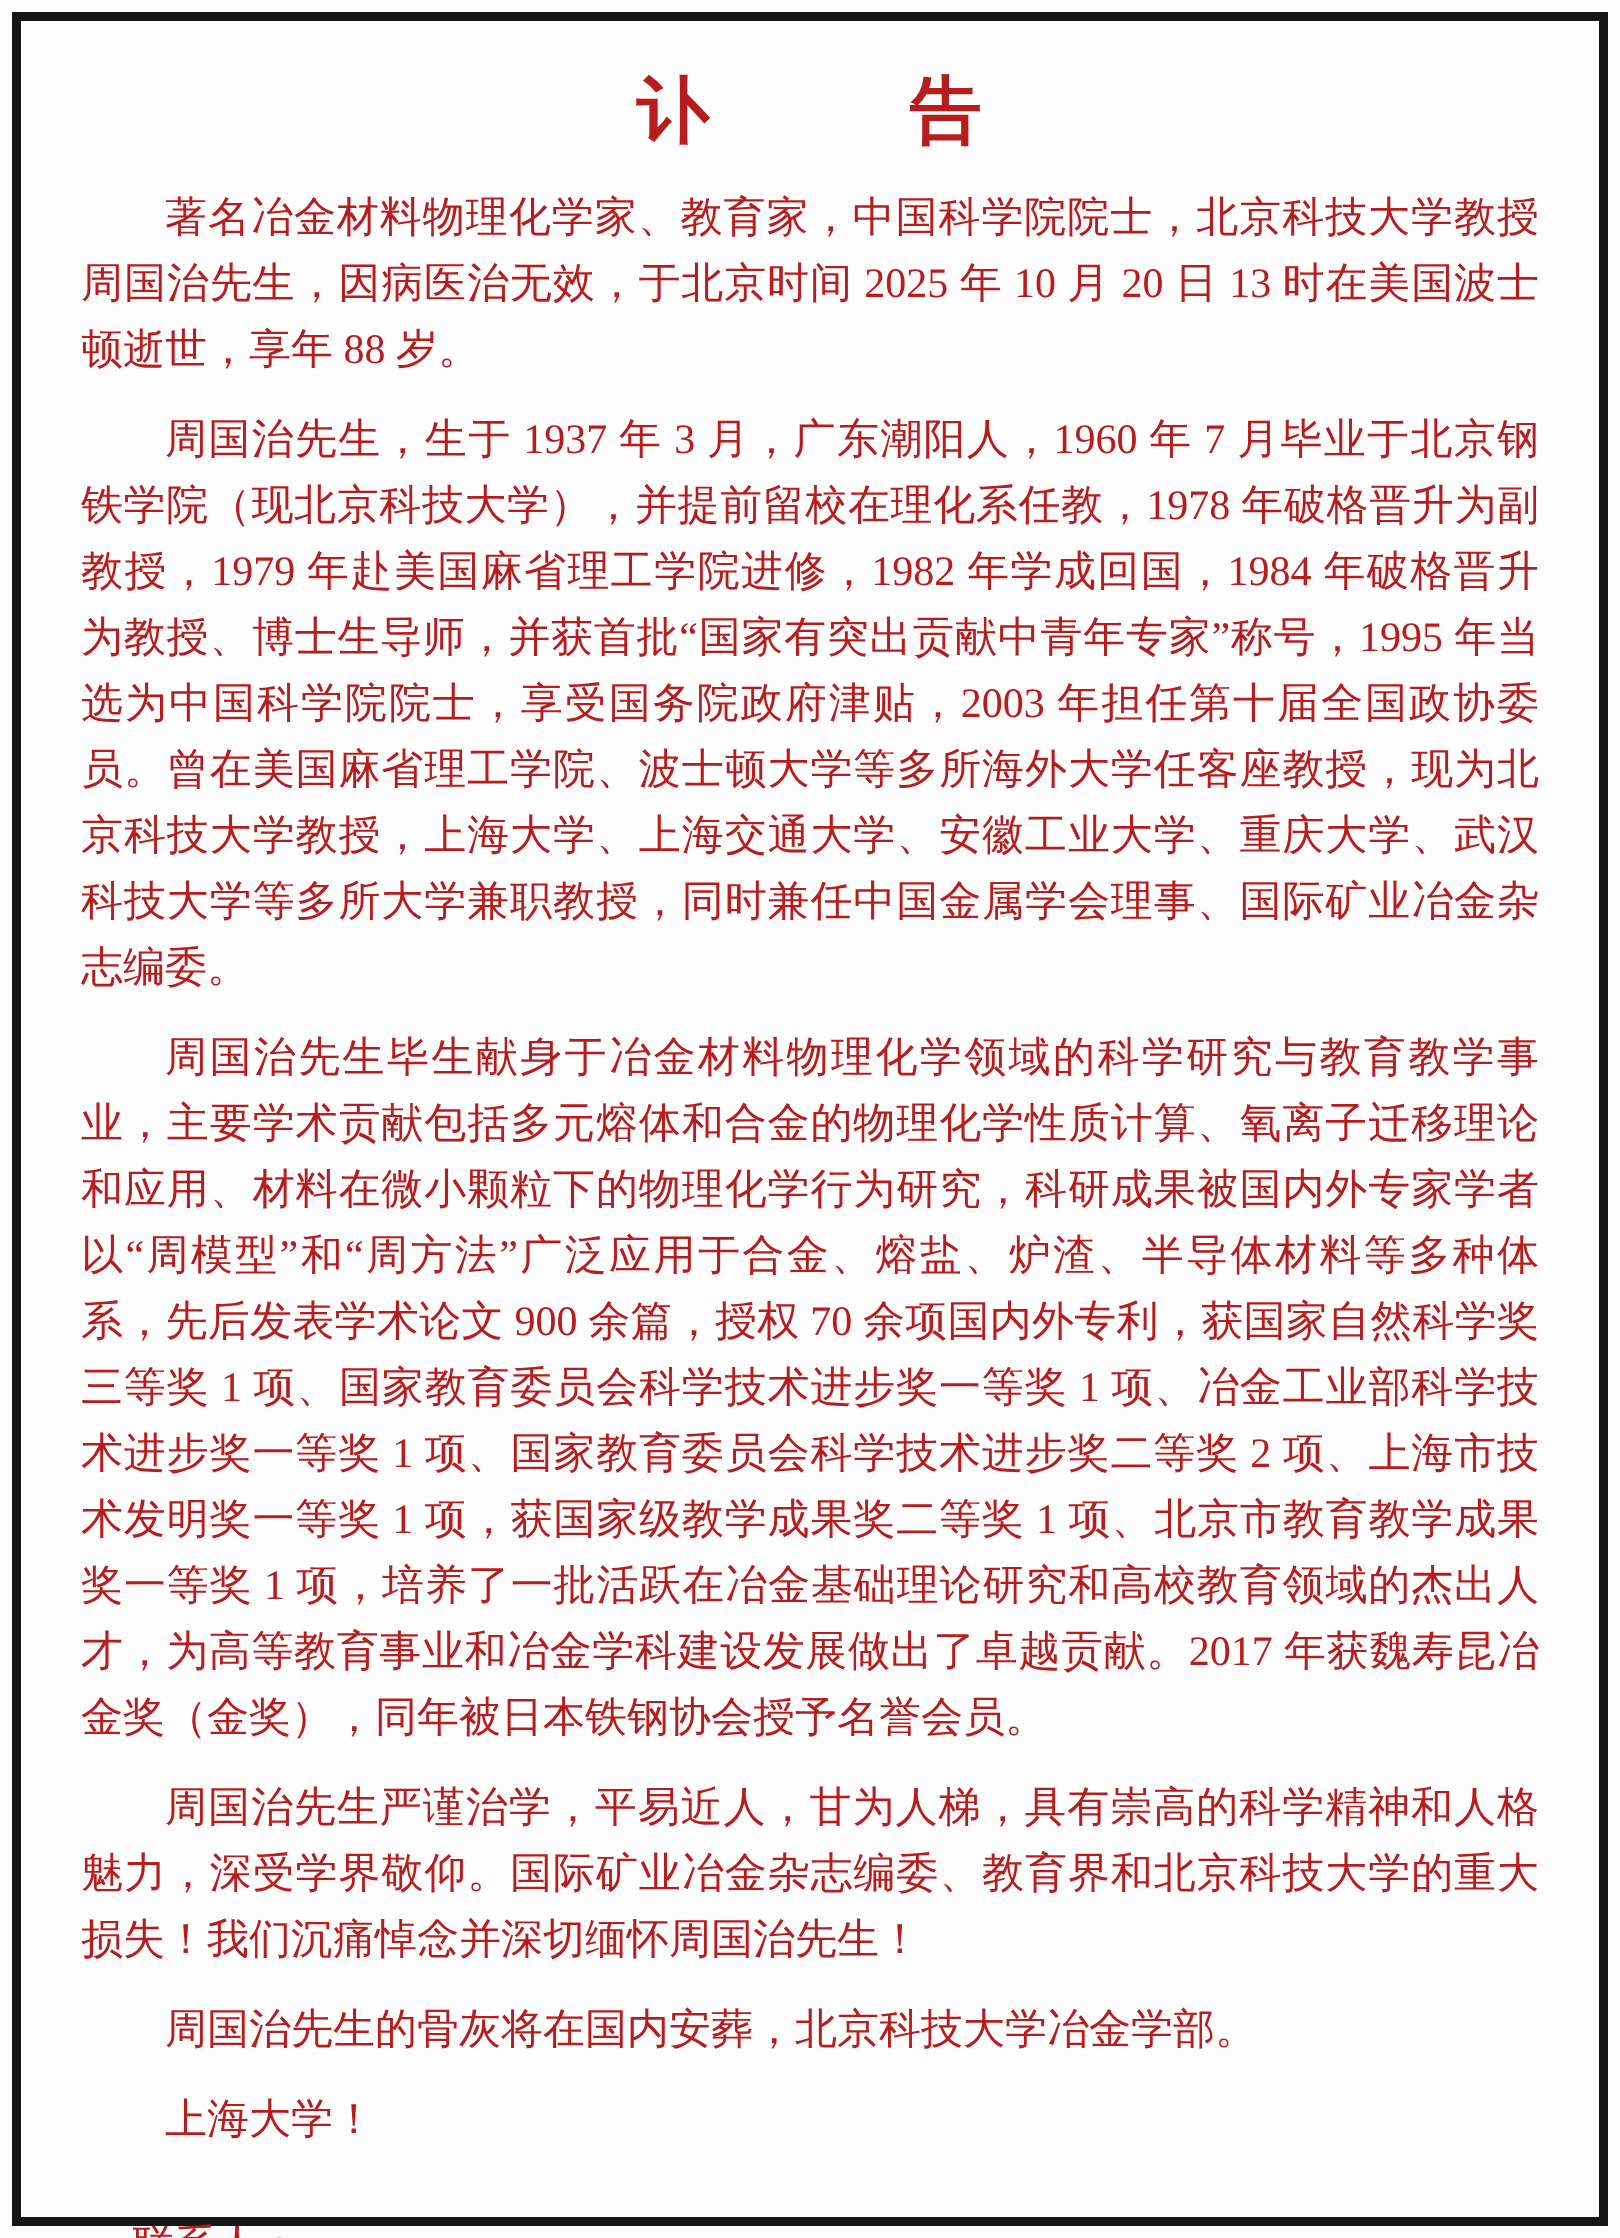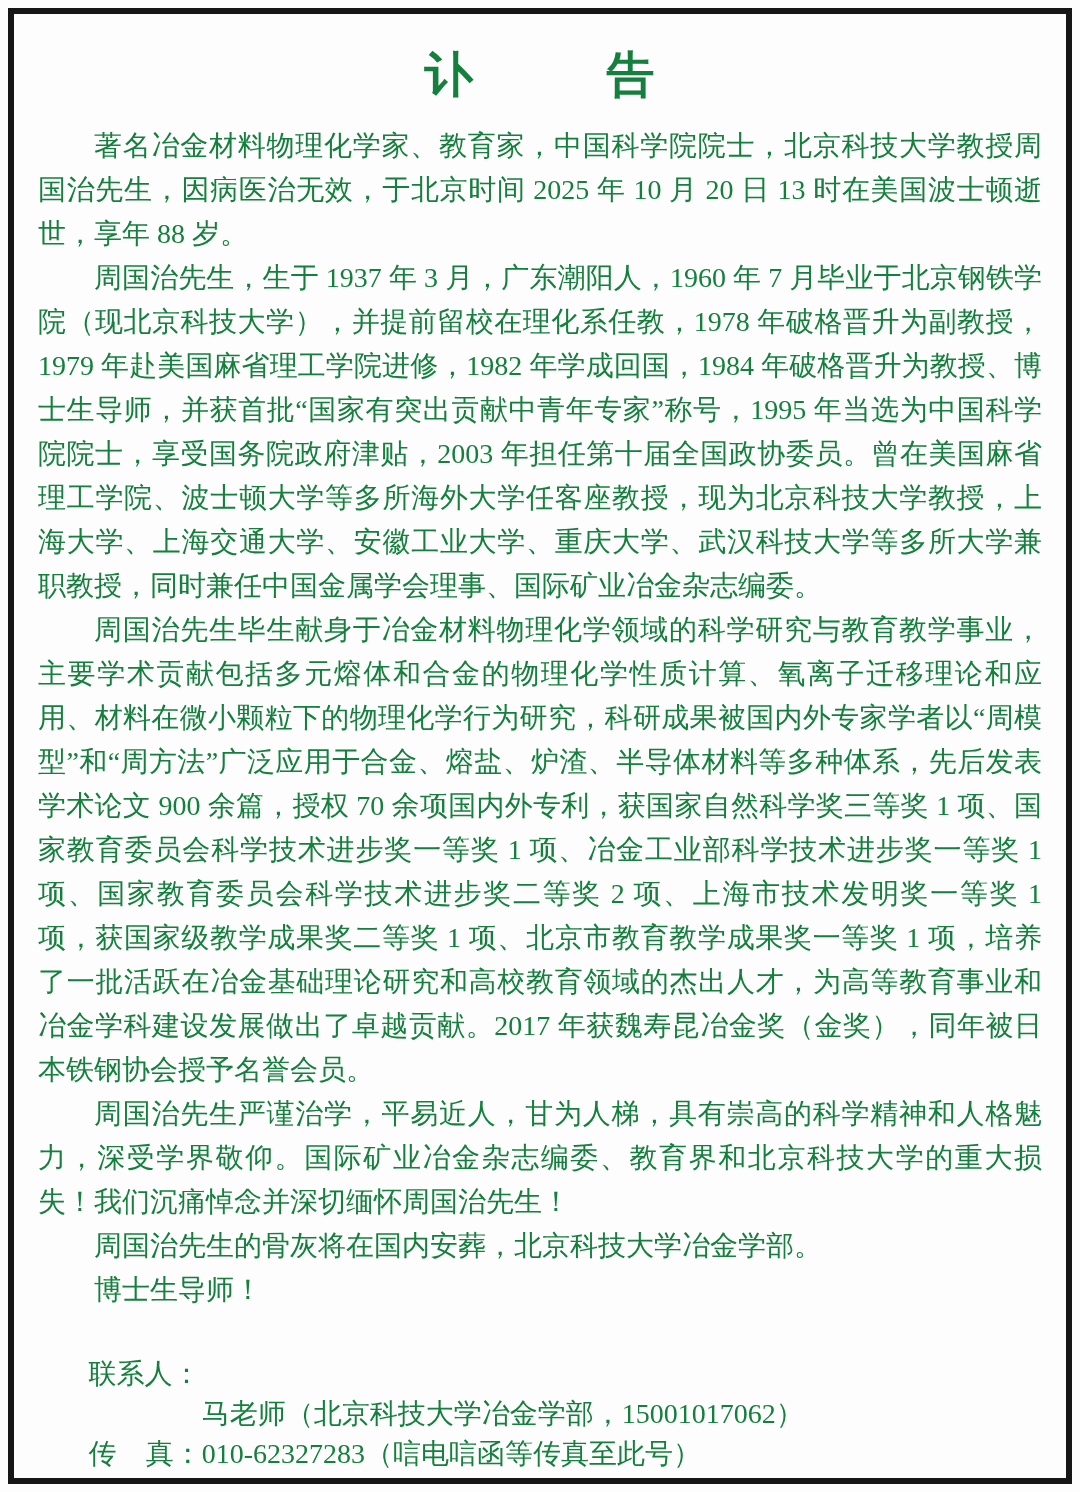--- a/index.html
+++ b/index.html
@@ -5,21 +5,21 @@
   html, body {
     margin: 0;
     padding: 0;
     background: #ffffff;
   }
   .page {
     position: relative;
     width: 1080px;
     height: 1492px;
     background: #fdfdfd;
-    color: #15803d;
+    color: #b91c1c;
     font-family: "Liberation Serif", "DejaVu Serif", serif;
     overflow: hidden;
     box-sizing: border-box;
   }
   .frame {
     position: absolute;
     top: 8px; left: 8px; right: 8px; bottom: 8px;
     border: 6px solid #161616;
     box-sizing: border-box;
     padding: 34px 24px 8px 24px;
@@ -32,21 +32,21 @@
     line-height: 54px;
     word-spacing: 2.5em;
     letter-spacing: 1px;
   }
   .body-text {
     font-size: 28px;
     line-height: 44px;
     text-align: justify;
   }
   .para {
-    margin: 0;
+    margin: 16px;
     text-indent: 2em;
     font-family: Liberation Serif, serif;
   }
   .contact-block {
     margin-top: 42px;
     padding-left: 1.8em;
     font-size: 28px;
     line-height: 40px;
   }
   .contact-row {
@@ -72,21 +72,21 @@
   <div class="frame">
 
     <h1 class="title">讣 告</h1>
 
     <div class="body-text">
       <p class="para">著名冶金材料物理化学家、教育家，中国科学院院士，北京科技大学教授周国治先生，因病医治无效，于北京时间 2025 年 10 月 20 日 13 时在美国波士顿逝世，享年 88 岁。</p>
       <p class="para">周国治先生，生于 1937 年 3 月，广东潮阳人，1960 年 7 月毕业于北京钢铁学院（现北京科技大学），并提前留校在理化系任教，1978 年破格晋升为副教授，1979 年赴美国麻省理工学院进修，1982 年学成回国，1984 年破格晋升为教授、博士生导师，并获首批“国家有突出贡献中青年专家”称号，1995 年当选为中国科学院院士，享受国务院政府津贴，2003 年担任第十届全国政协委员。曾在美国麻省理工学院、波士顿大学等多所海外大学任客座教授，现为北京科技大学教授，上海大学、上海交通大学、安徽工业大学、重庆大学、武汉科技大学等多所大学兼职教授，同时兼任中国金属学会理事、国际矿业冶金杂志编委。</p>
       <p class="para">周国治先生毕生献身于冶金材料物理化学领域的科学研究与教育教学事业，主要学术贡献包括多元熔体和合金的物理化学性质计算、氧离子迁移理论和应用、材料在微小颗粒下的物理化学行为研究，科研成果被国内外专家学者以“周模型”和“周方法”广泛应用于合金、熔盐、炉渣、半导体材料等多种体系，先后发表学术论文 900 余篇，授权 70 余项国内外专利，获国家自然科学奖三等奖 1 项、国家教育委员会科学技术进步奖一等奖 1 项、冶金工业部科学技术进步奖一等奖 1 项、国家教育委员会科学技术进步奖二等奖 2 项、上海市技术发明奖一等奖 1 项，获国家级教学成果奖二等奖 1 项、北京市教育教学成果奖一等奖 1 项，培养了一批活跃在冶金基础理论研究和高校教育领域的杰出人才，为高等教育事业和冶金学科建设发展做出了卓越贡献。2017 年获魏寿昆冶金奖（金奖），同年被日本铁钢协会授予名誉会员。</p>
       <p class="para">周国治先生严谨治学，平易近人，甘为人梯，具有崇高的科学精神和人格魅力，深受学界敬仰。国际矿业冶金杂志编委、教育界和北京科技大学的重大损失！我们沉痛悼念并深切缅怀周国治先生！</p>
       <p class="para">周国治先生的骨灰将在国内安葬，北京科技大学冶金学部。</p>
-      <p class="para">博士生导师！</p>
+      <p class="para">上海大学！</p>
     </div>
 
     <div class="contact-block">
       <div class="contact-row">
         <span class="c-label">联系人：</span>
       </div>
       <div class="contact-row">
         <span class="c-label"></span>
         <span class="c-text">马老师（北京科技大学冶金学部，15001017062）</span>
       </div>

